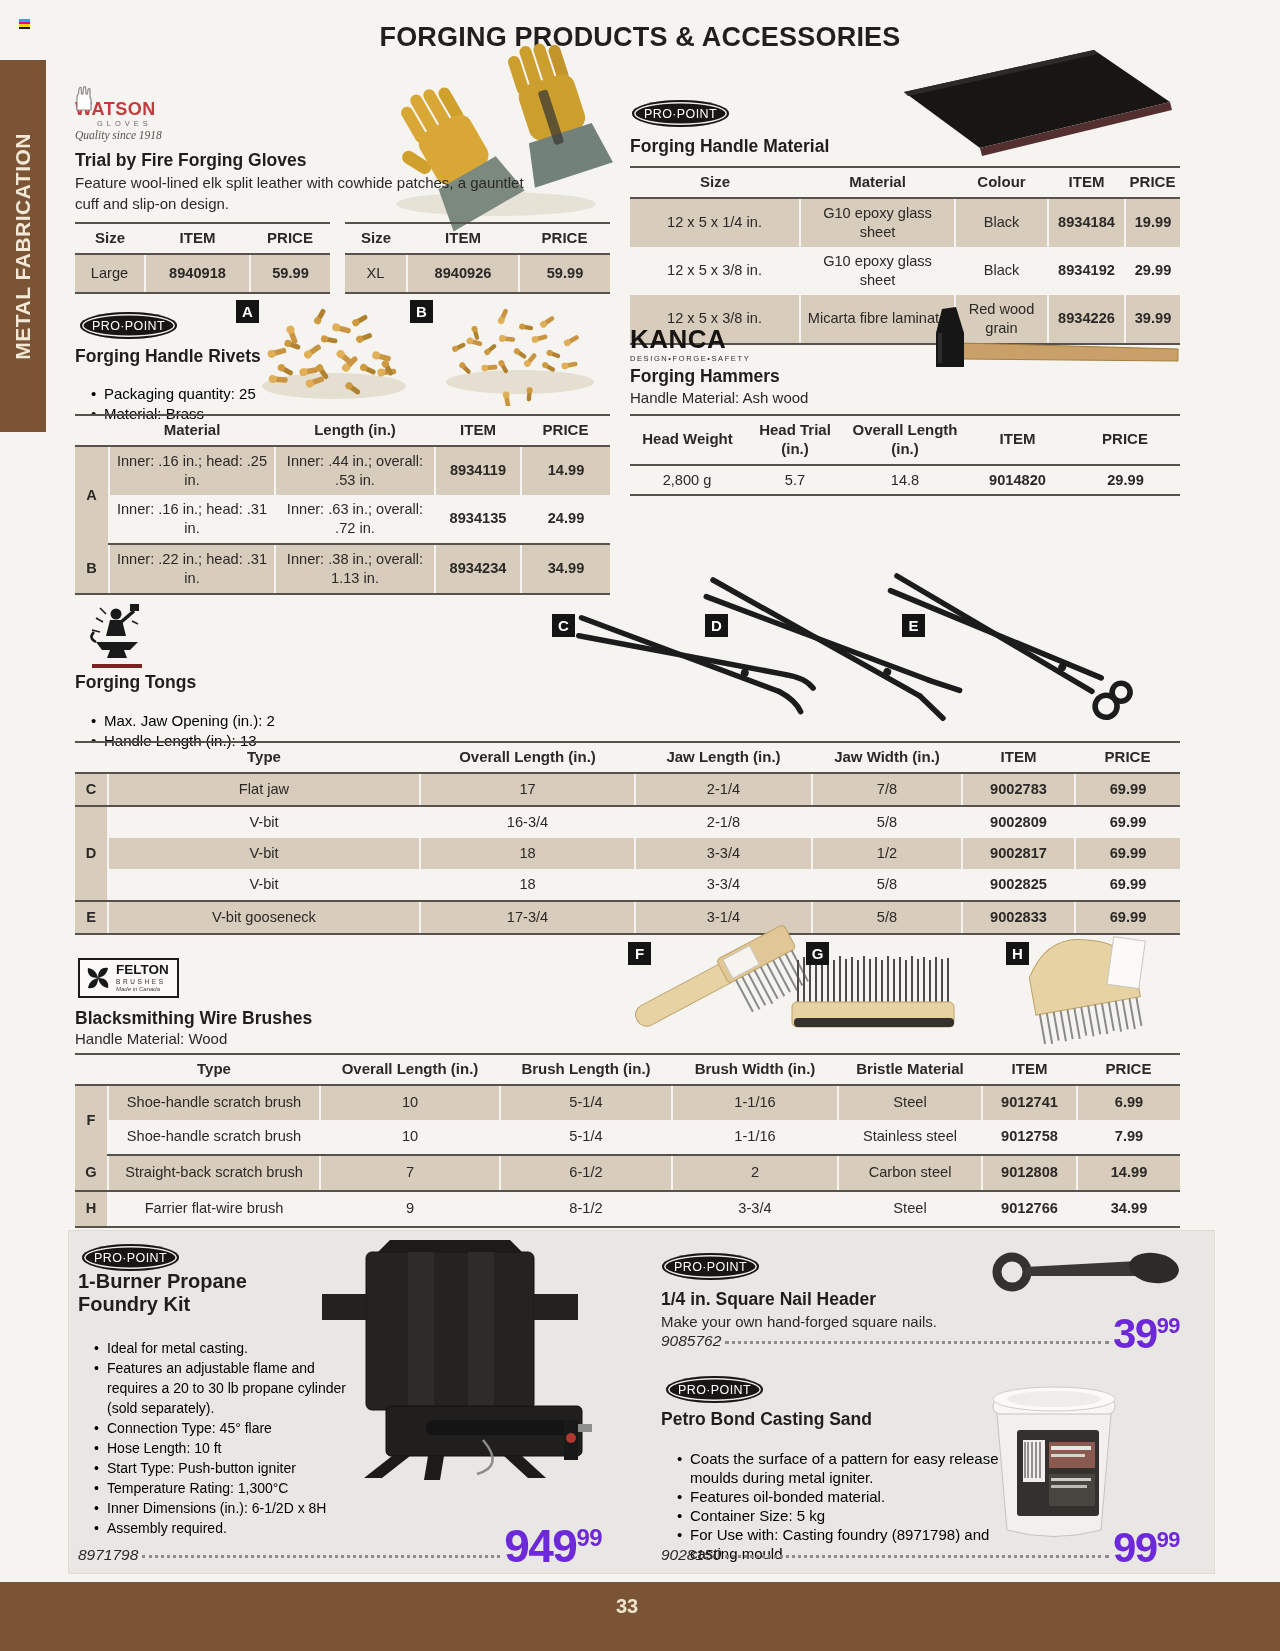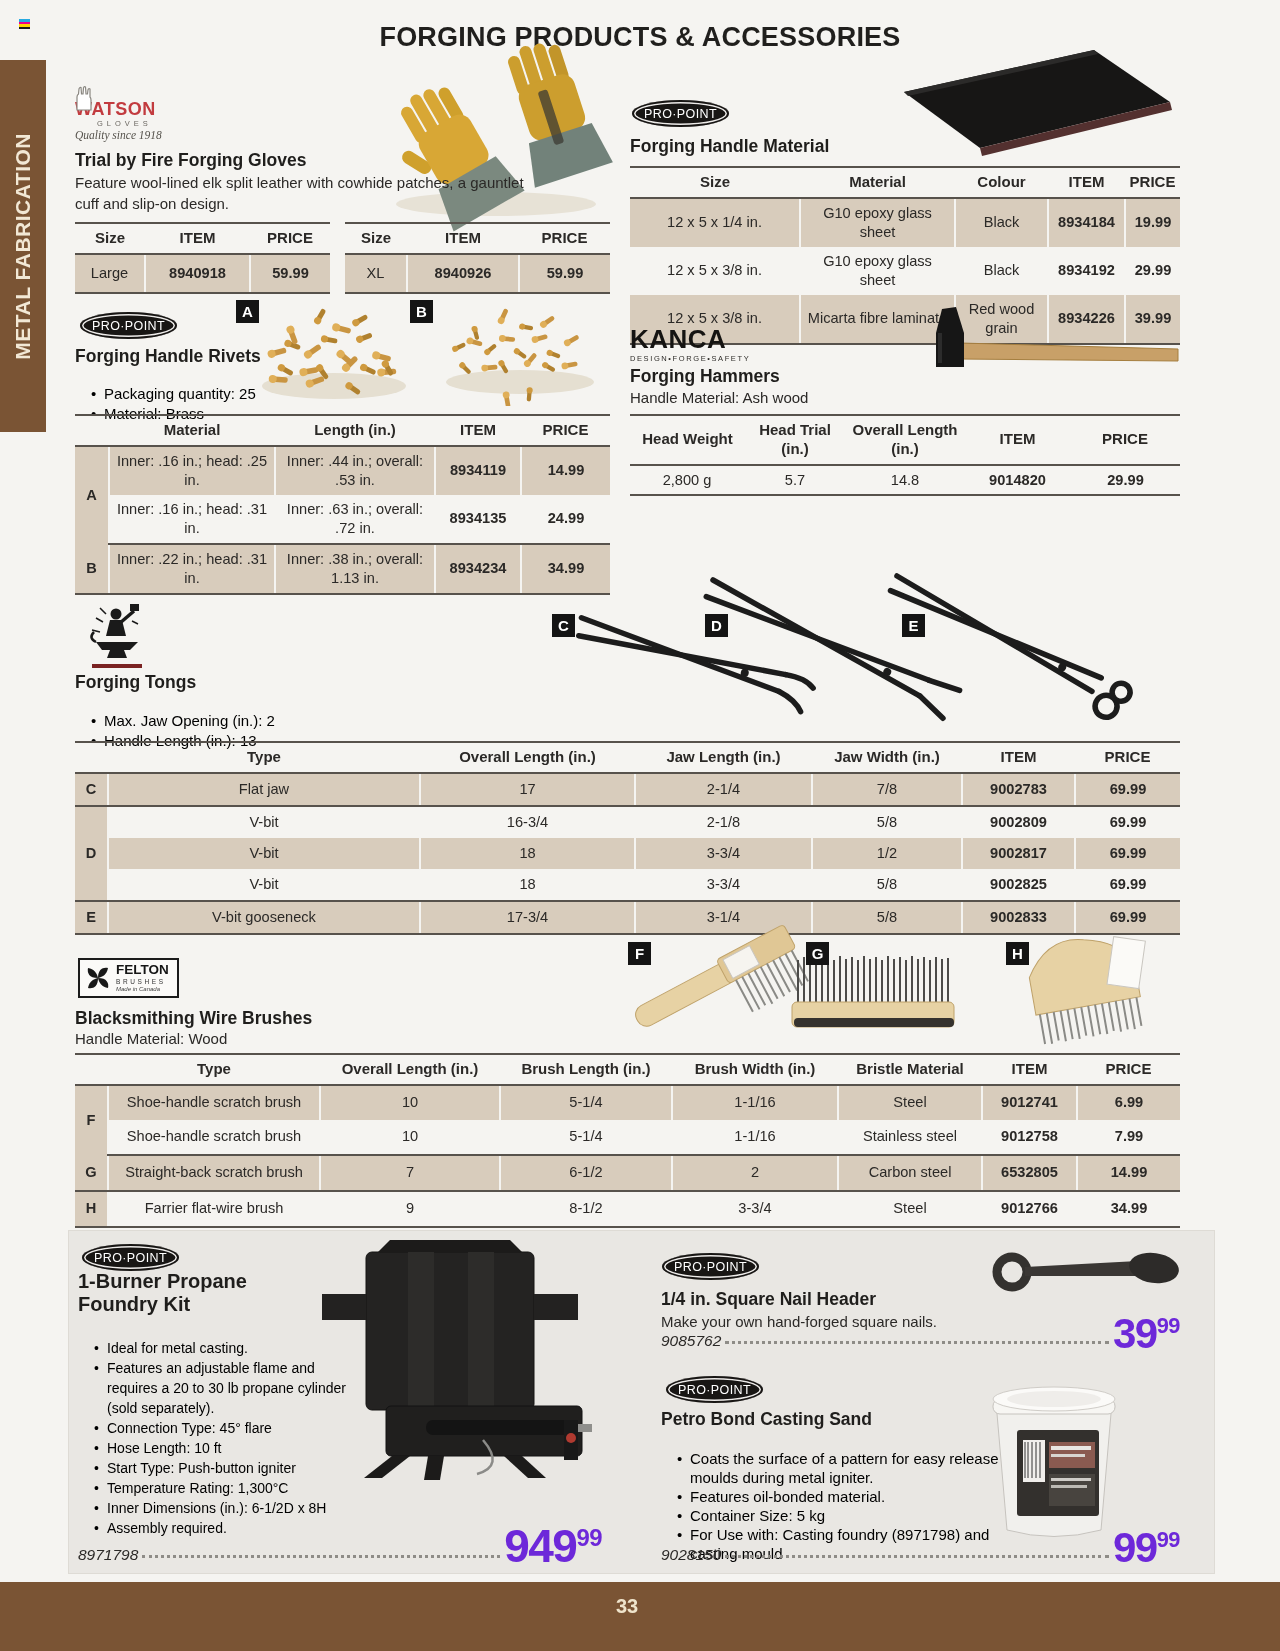--- a/index.html
+++ b/index.html
@@ -560,21 +560,21 @@
         <td class="b">9012758</td>
         <td class="b">7.99</td>
       </tr>
       <tr class="beige gend">
         <td class="lbl">G</td>
         <td>Straight-back scratch brush</td>
         <td>7</td>
         <td>6-1/2</td>
         <td>2</td>
         <td>Carbon steel</td>
-        <td class="b">6532805</td>
+        <td class="b">9012808</td>
         <td class="b">14.99</td>
       </tr>
       <tr>
         <td class="lbl">H</td>
         <td>Farrier flat-wire brush</td>
         <td>9</td>
         <td>8-1/2</td>
         <td>3-3/4</td>
         <td>Steel</td>
         <td class="b">9012766</td>

